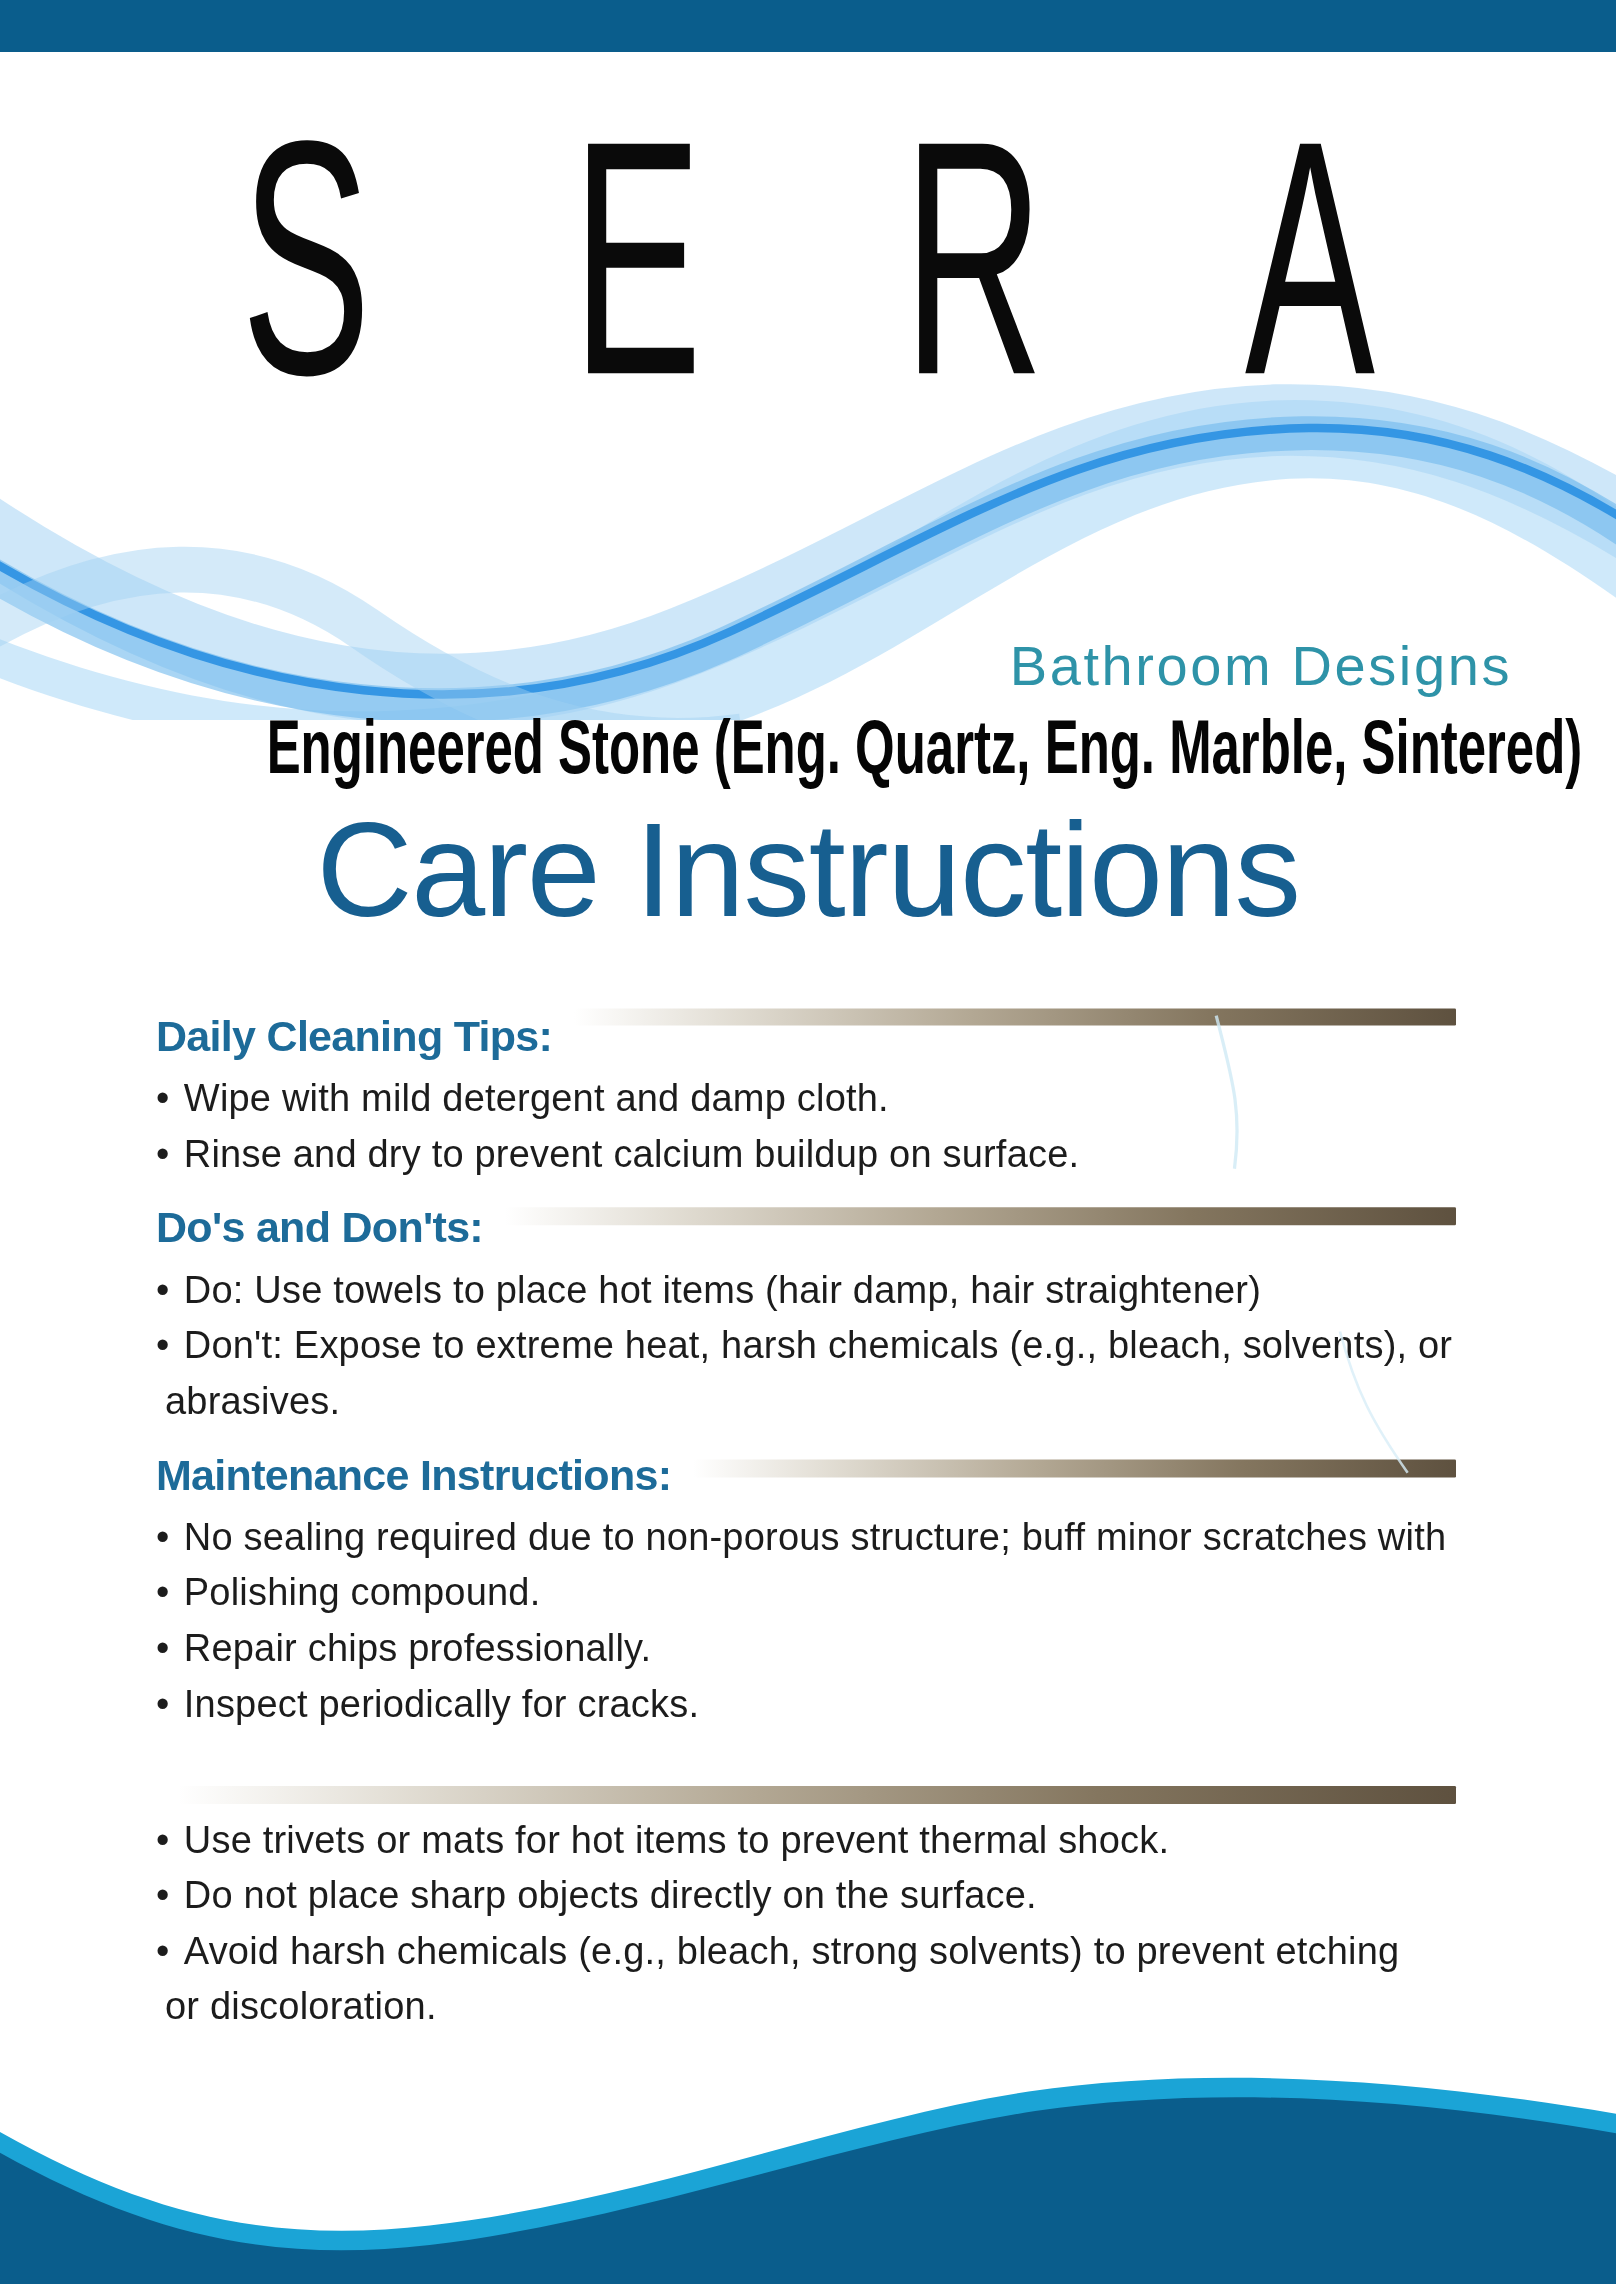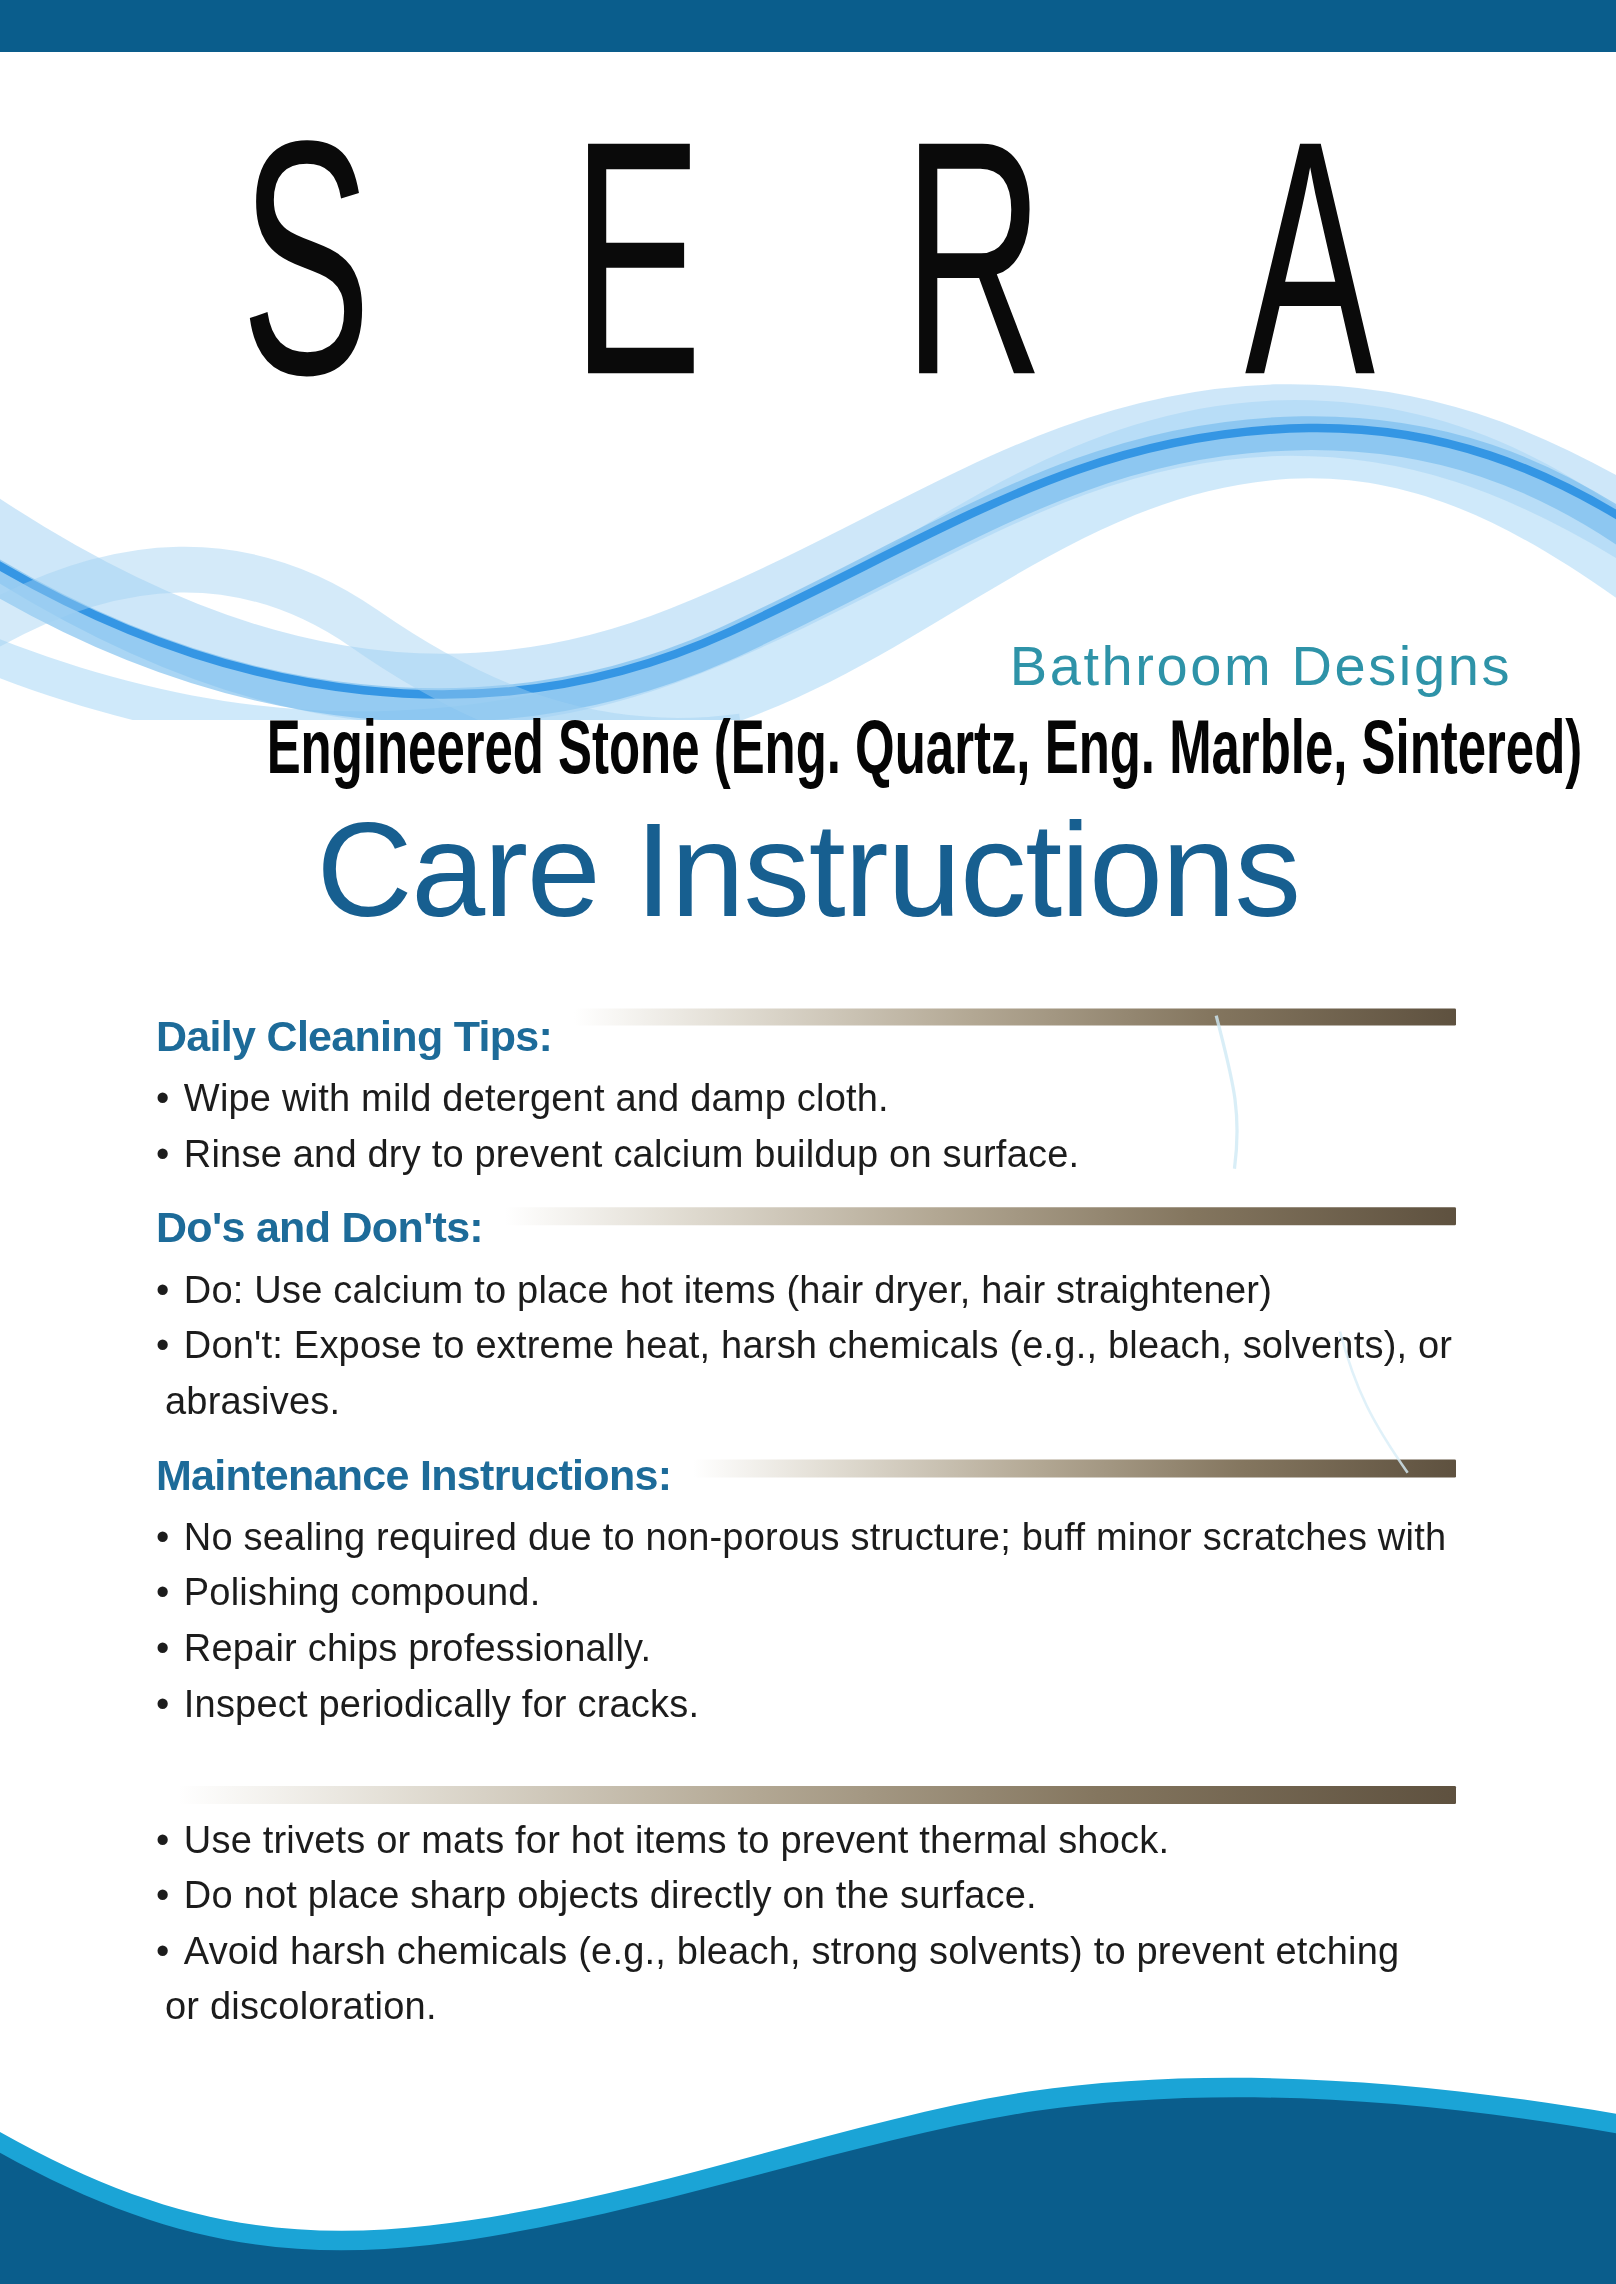--- a/index.html
+++ b/index.html
@@ -85,21 +85,21 @@
           <div class="line"><span class="dot">•</span><span>Rinse and dry to prevent calcium buildup on surface.</span></div>
         </div>
   </section>
 
   <section class="section">
     <div class="sec-head">
       <h2 class="sec-title">Do's and Don'ts:</h2>
       <div class="bar"></div>
     </div>
     <div class="items">
-          <div class="line"><span class="dot">•</span><span>Do: Use calcium to place hot items (hair dryer, hair straightener)</span></div>
+          <div class="line"><span class="dot">•</span><span>Do: Use towels to place hot items (hair damp, hair straightener)</span></div>
           <div class="line"><span class="dot">•</span><span>Don't: Expose to extreme heat, harsh chemicals (e.g., bleach, solvents), or</span></div>
           <div class="line cont"><span>abrasives.</span></div>
         </div>
   </section>
 
   <section class="section">
     <div class="sec-head">
       <h2 class="sec-title">Maintenance Instructions:</h2>
       <div class="bar"></div>
     </div>

